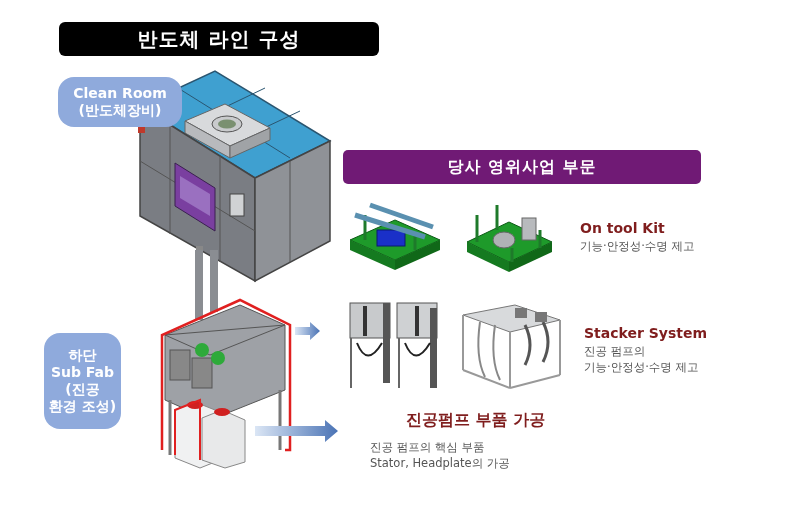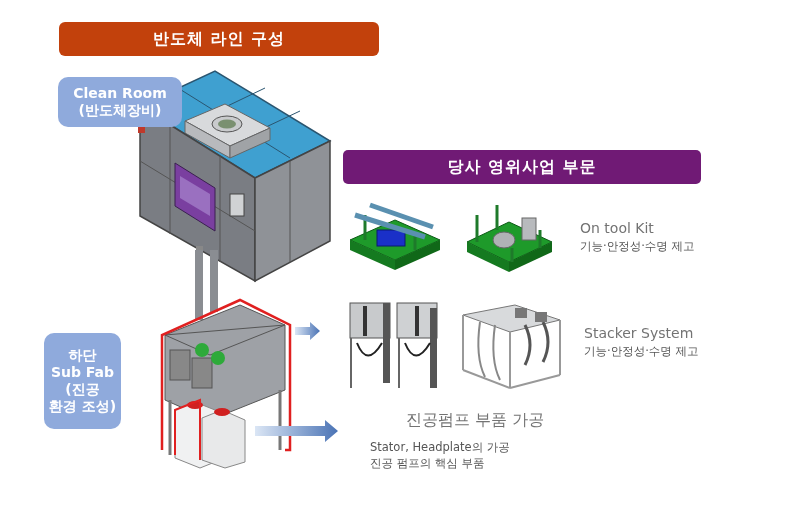--- a/index.html
+++ b/index.html
@@ -4,38 +4,38 @@
 <style>
   html, body { margin: 0; padding: 0; }
   body {
     width: 800px; height: 513px; position: relative; overflow: hidden;
     background: #ffffff;
     font-family: "DejaVu Sans", "Liberation Sans", sans-serif;
   }
   .abs { position: absolute; }
   .banner-green {
     left: 59px; top: 22px; width: 320px; height: 34px;
-    background: #c2410c; border-radius: 6px;
-    color: #fff; font-size: 16px; font-weight: bold; letter-spacing: 1px;
+    background: #000000; border-radius: 6px;
+    color: #fff; font-size: 20px; font-weight: bold; letter-spacing: 1px;
     display: flex; align-items: center; justify-content: center;
   }
   .banner-blue {
     left: 343px; top: 150px; width: 358px; height: 34px;
     background: #701a75; border-radius: 5px;
     color: #fff; font-size: 16px; font-weight: bold; letter-spacing: 1px;
     display: flex; align-items: center; justify-content: center;
   }
   .label-box {
-    background: #8faadc; border-radius: 10px; color: #fff; font-weight: bold;
+    background: #8faadc; border-radius: 16px; color: #fff; font-weight: bold;
     text-align: center; display: flex; flex-direction: column;
     align-items: center; justify-content: center; line-height: 1.2;
   }
   .clean-room { left: 58px; top: 77px; width: 124px; height: 50px; font-size: 14px; }
   .sub-fab { left: 44px; top: 333px; width: 77px; height: 96px; font-size: 14px; }
-  .title { color: #737373; font-weight: normal; }
+  .title { color: #7f1d1d; font-weight: bold; }
   .desc { color: #555; font-size: 11.5px; line-height: 1.35; }
   .line { display: block; }
   .ontool-title { left: 580px; top: 220px; font-size: 14px; }
   .ontool-desc { left: 580px; top: 239px; }
   .stacker-title { left: 584px; top: 325px; font-size: 14px; }
   .stacker-desc { left: 584px; top: 344px; }
   .vacuum-title { left: 367px; top: 410px; font-size: 16px; margin-left: 39px; }
   .vacuum-desc { left: 370px; top: 440px; }
   svg { position: absolute; }
 </style>
@@ -178,20 +178,21 @@
   <path d="M25,22 q-5,35 5,55" fill="none" stroke="#888" stroke-width="2"></path>
   <path d="M40,25 q-5,35 5,55" fill="none" stroke="#888" stroke-width="2"></path>
   <path d="M70,25 q10,20 0,40" fill="none" stroke="#555" stroke-width="3"></path>
   <path d="M88,22 q10,20 0,40" fill="none" stroke="#555" stroke-width="3"></path>
   <rect x="60" y="8" width="12" height="10" fill="#777"></rect>
   <rect x="80" y="12" width="12" height="10" fill="#777"></rect>
 </svg>
 
 <div class="abs title stacker-title">Stacker System</div>
 <div class="abs desc stacker-desc">
+  <span class="line">진공 펌프의</span>
   <span class="line">기능·안정성·수명 제고</span>
 </div>
 
 <div class="abs title vacuum-title">진공펌프 부품 가공</div>
 <div class="abs desc vacuum-desc">
+  <span class="line">진공 펌프의 핵심 부품</span>
   <span class="line">Stator, Headplate의 가공</span>
-  <span class="line">진공 펌프의 핵심 부품</span>
 </div>
 
 </body></html>

